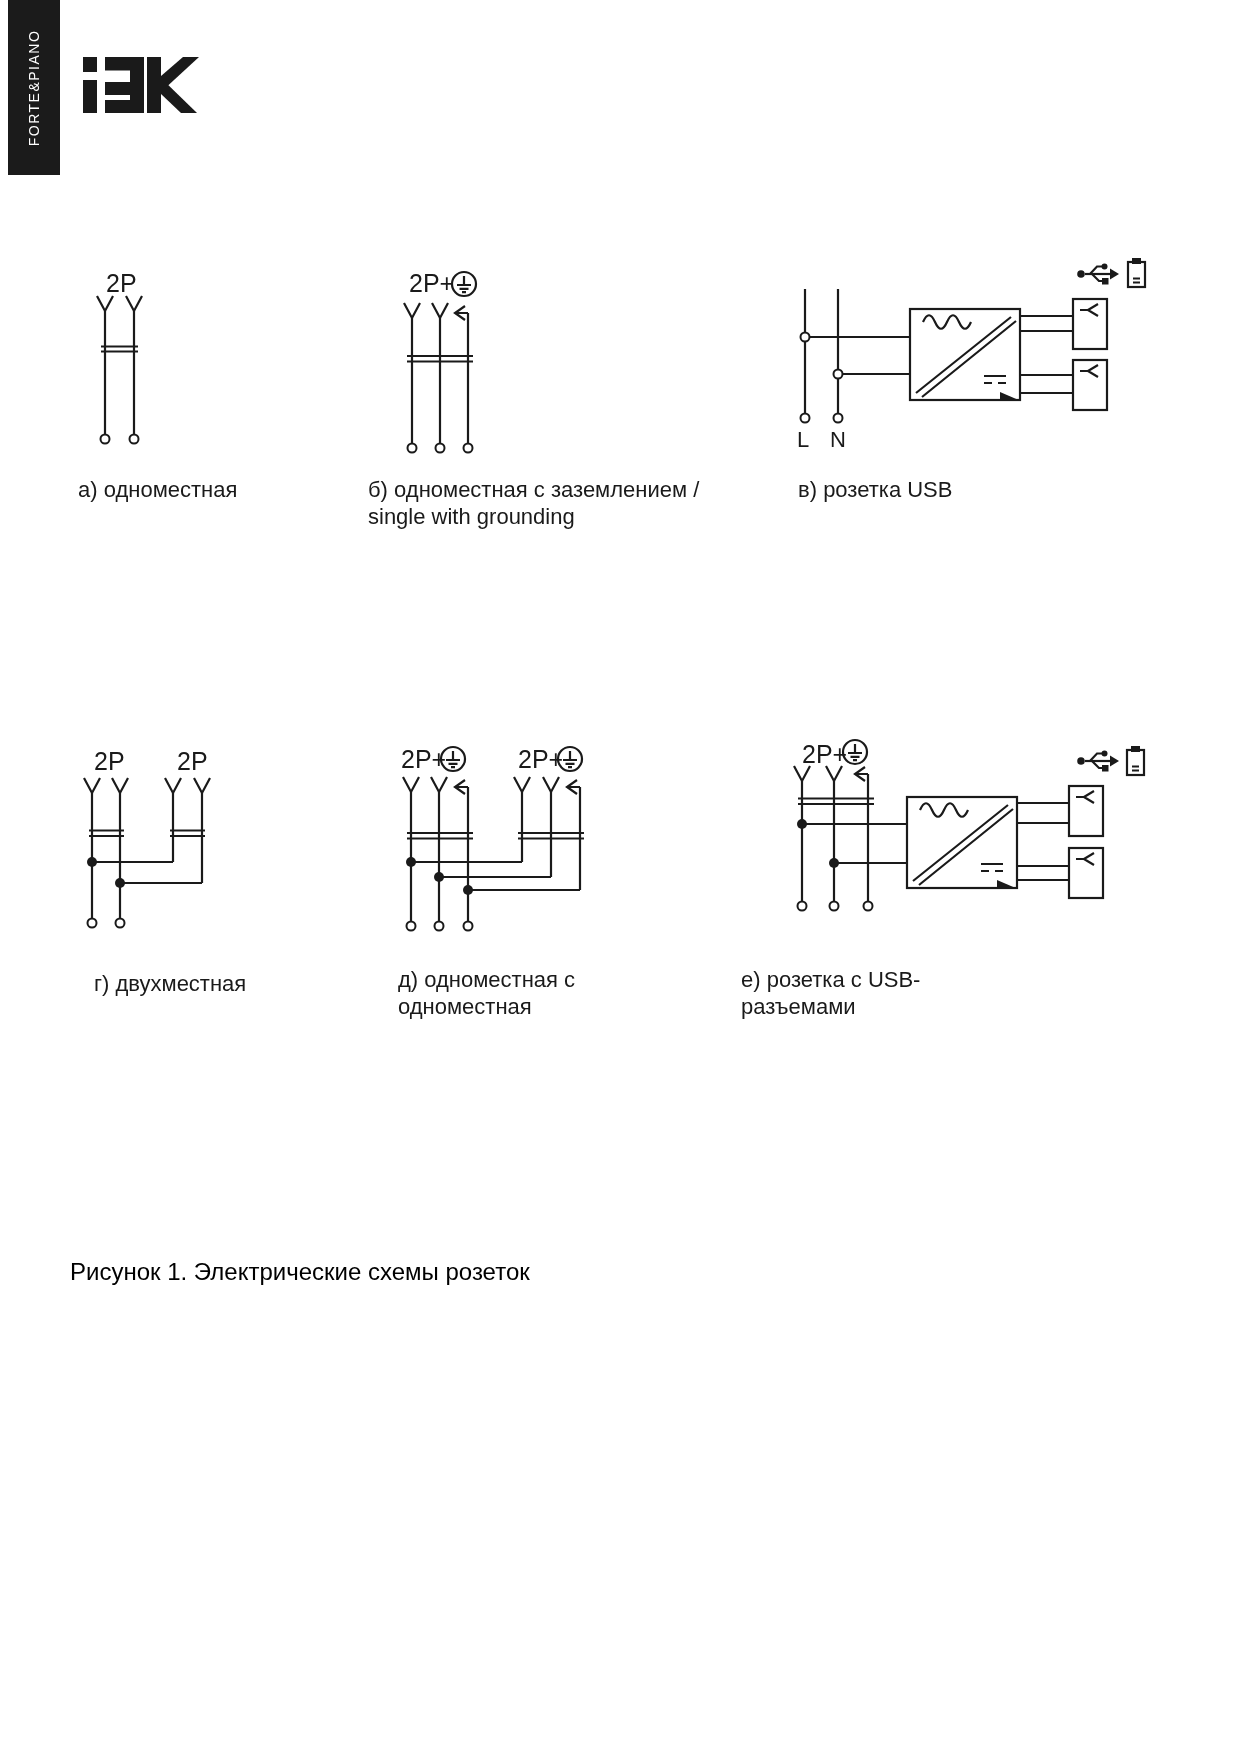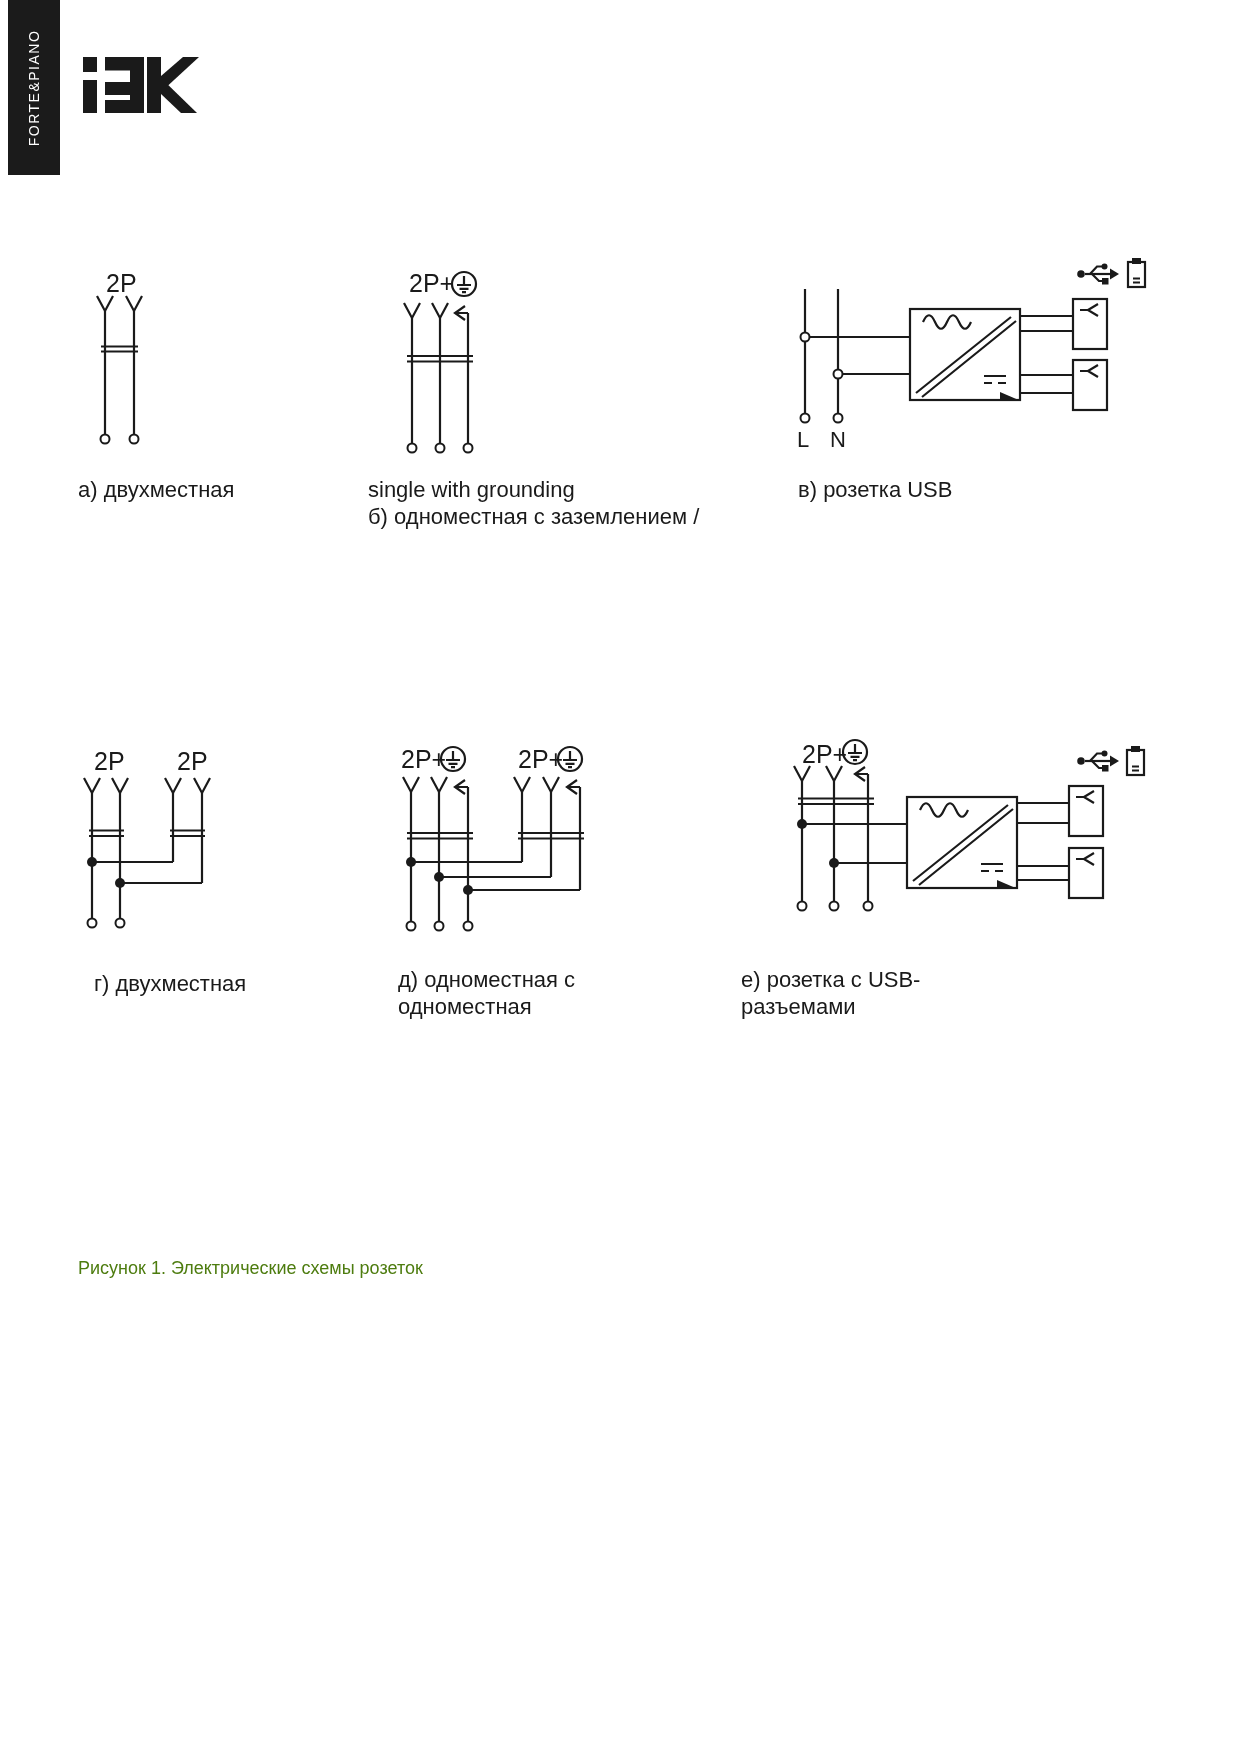--- a/index.html
+++ b/index.html
@@ -8,21 +8,21 @@
   .brand-bar{position:absolute;left:8px;top:0;width:52px;height:175px;background:#1b1b1b;}
   .brand-text{position:absolute;left:50%;top:50%;transform:translate(-50%,-50%) rotate(-90deg);
         white-space:nowrap;color:#ffffff;font-size:14px;letter-spacing:1.5px;}
   svg.abs{position:absolute;overflow:visible;}
   .s{stroke:#1a1a1a;stroke-width:2.2;fill:none;}
   .f{fill:#1a1a1a;stroke:none;}
   text{fill:#1a1a1a;font-family:"Liberation Sans","DejaVu Sans",sans-serif;}
   .t25{font-size:25px;}
   .t22{font-size:22px;}
   .diagram-label{position:absolute;font-size:22px;line-height:27px;color:#1a1a1a;white-space:nowrap;}
-  .fig-caption{position:absolute;left:78px;top:1258px;font-size:18px;color:#4d7c0f;white-space:nowrap;}
+  .fig-caption{position:absolute;left:70px;top:1258px;font-size:24px;color:#000000;white-space:nowrap;}
 </style>
 </head>
 <body>
 
 <div class="page">
 
   <svg width="0" height="0" style="position:absolute">
     <defs>
       <g id="fork">
           <path class="s" d="M-8 -15 L0 0 L8 -15"></path>
@@ -211,25 +211,25 @@
     </g>
     <use href="#converter" transform="translate(907,797)"></use>
     <path class="s" d="M1017 803 H1069 M1017 823 H1069 M1017 866 H1069 M1017 880 H1069"></path>
     <use href="#usbport" transform="translate(1069,786)"></use>
     <use href="#usbport" transform="translate(1069,848)"></use>
     <use href="#usbicon" transform="translate(1096,761)"></use>
     <use href="#battery" transform="translate(1127,746)"></use>
   </svg>
 
   <div class="diagram-label" style="left:78px;top:476px">
-    <span>а) двухместная</span>
+    <span>а) одноместная</span>
   </div>
   <div class="diagram-label" style="left:368px;top:476px">
+    <div>б) одноместная с заземлением /</div>
     <div>single with grounding</div>
-    <div>б) одноместная с заземлением /</div>
   </div>
   <div class="diagram-label" style="left:798px;top:476px">
     <span>в) розетка USB</span>
   </div>
   <div class="diagram-label" style="left:94px;top:970px">
     <span>г) двухместная</span>
   </div>
   <div class="diagram-label" style="left:398px;top:966px">
     <div>д) одноместная с</div>
     <div>одноместная</div>

